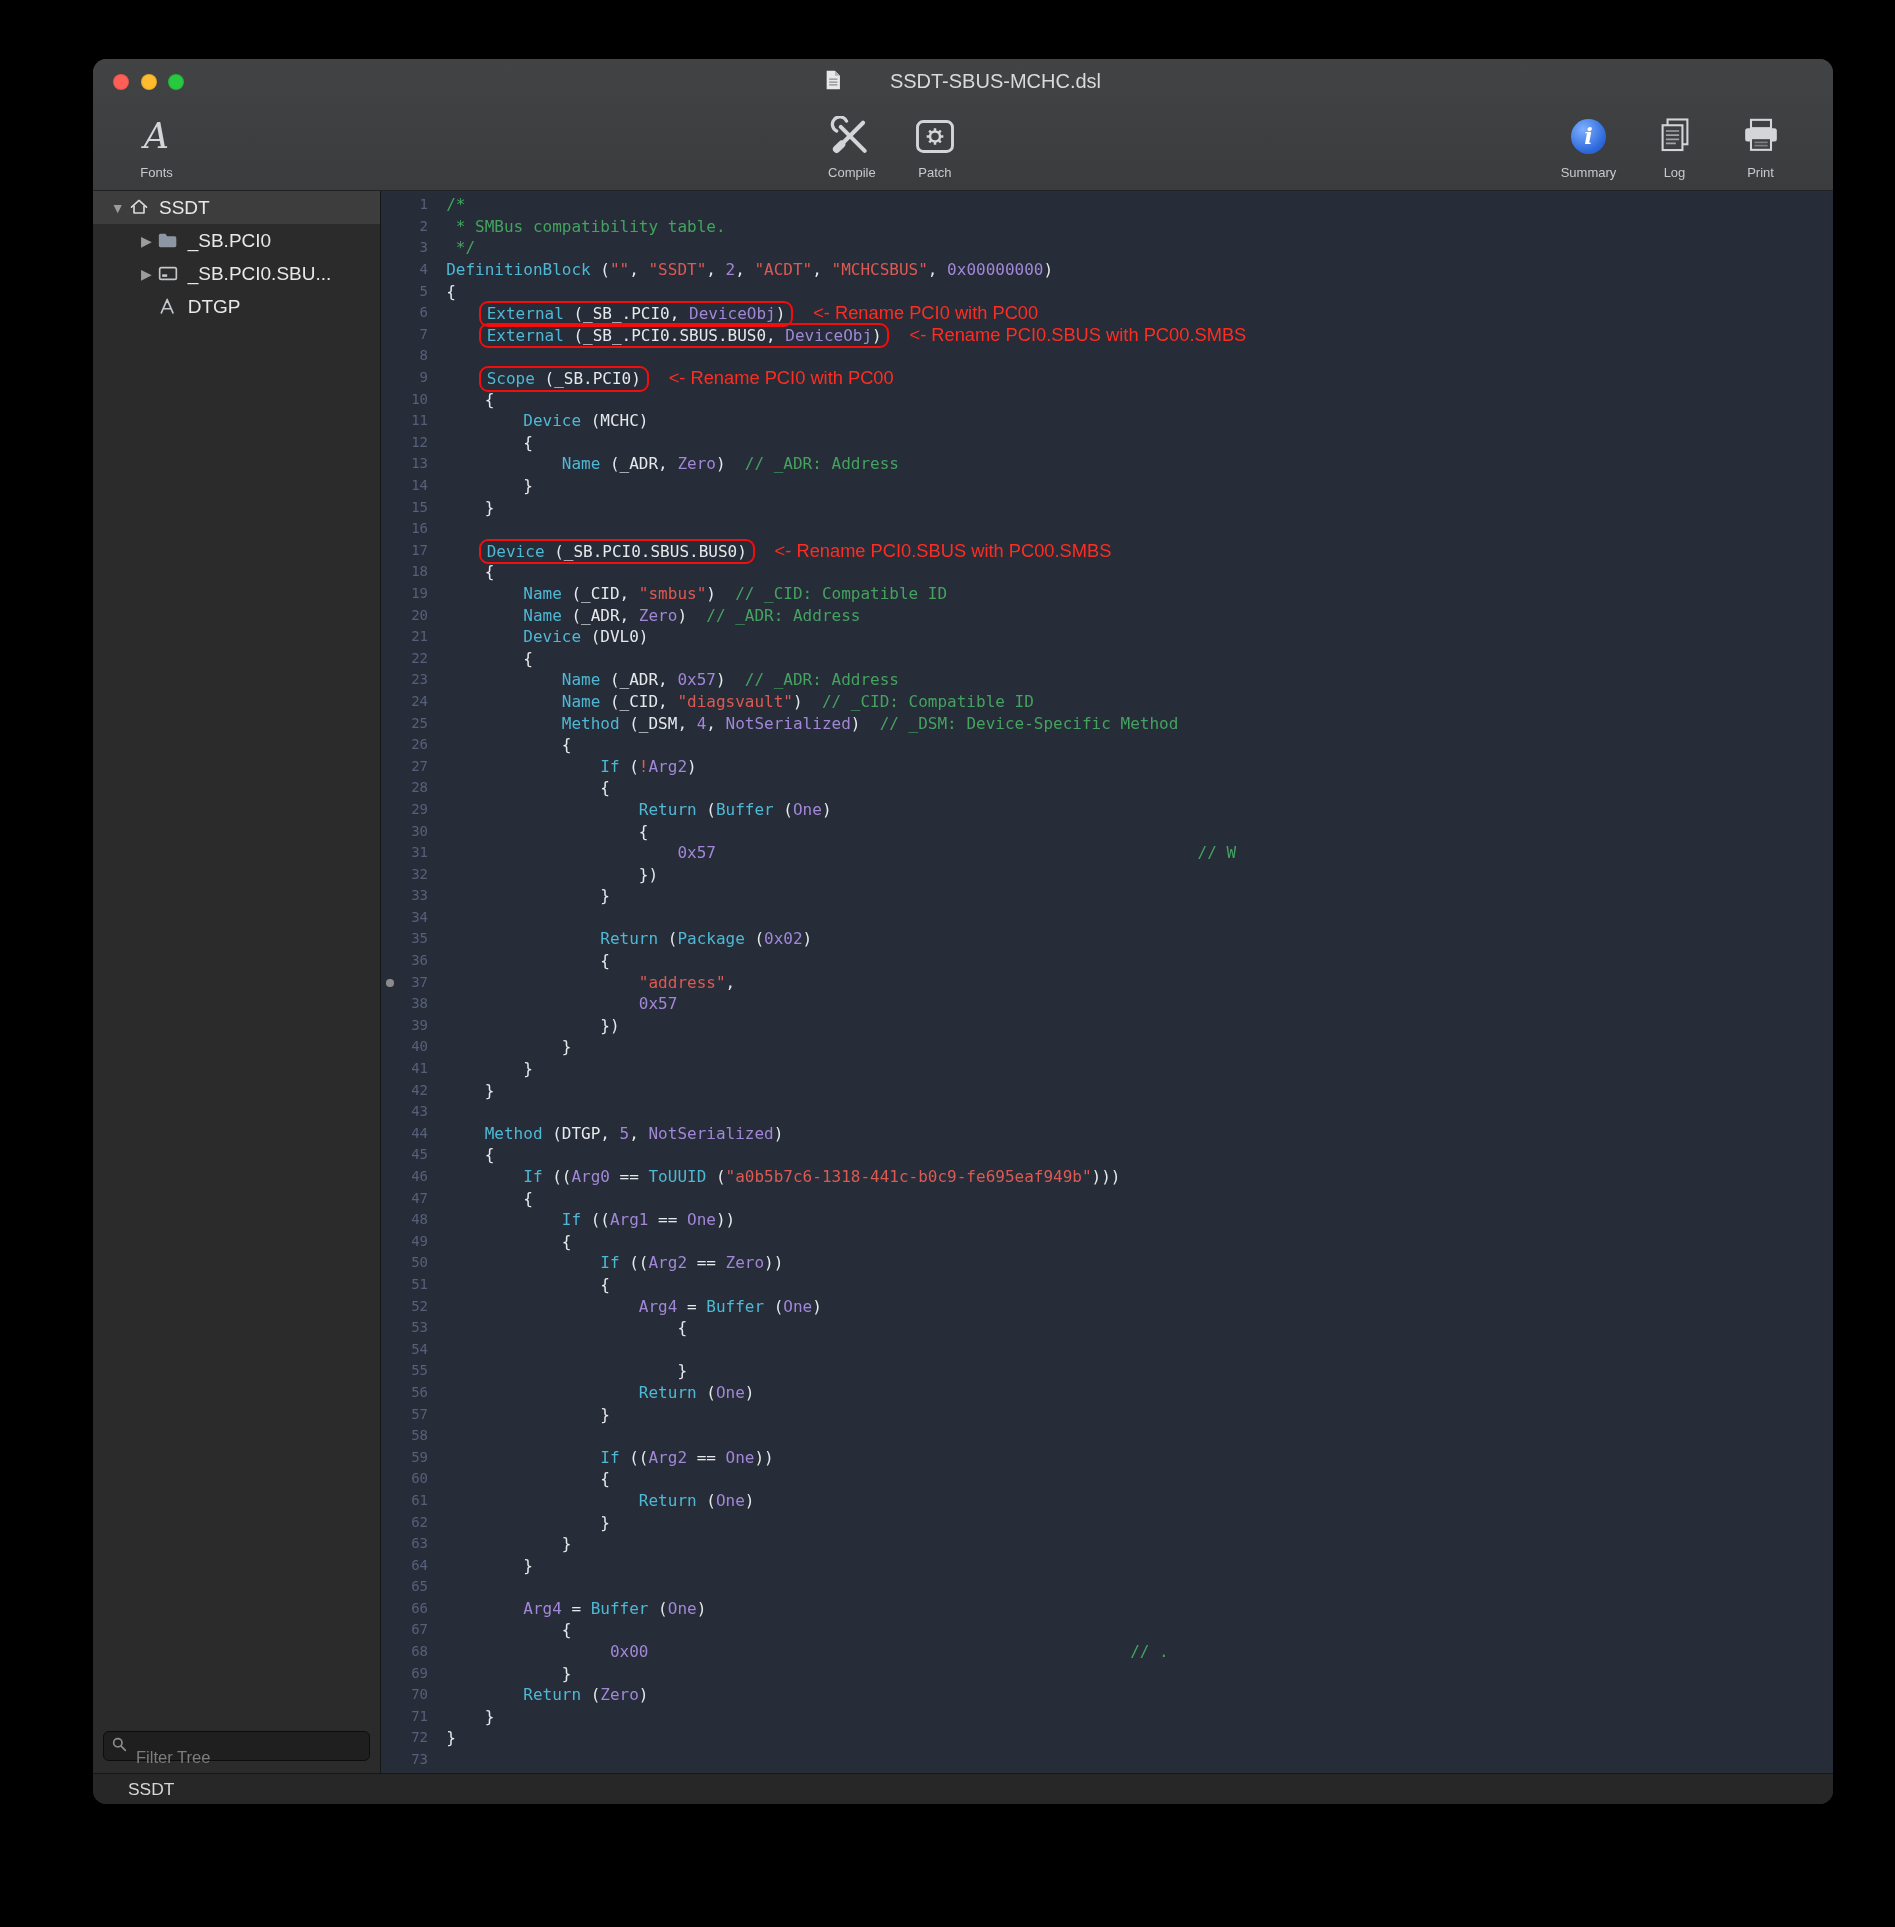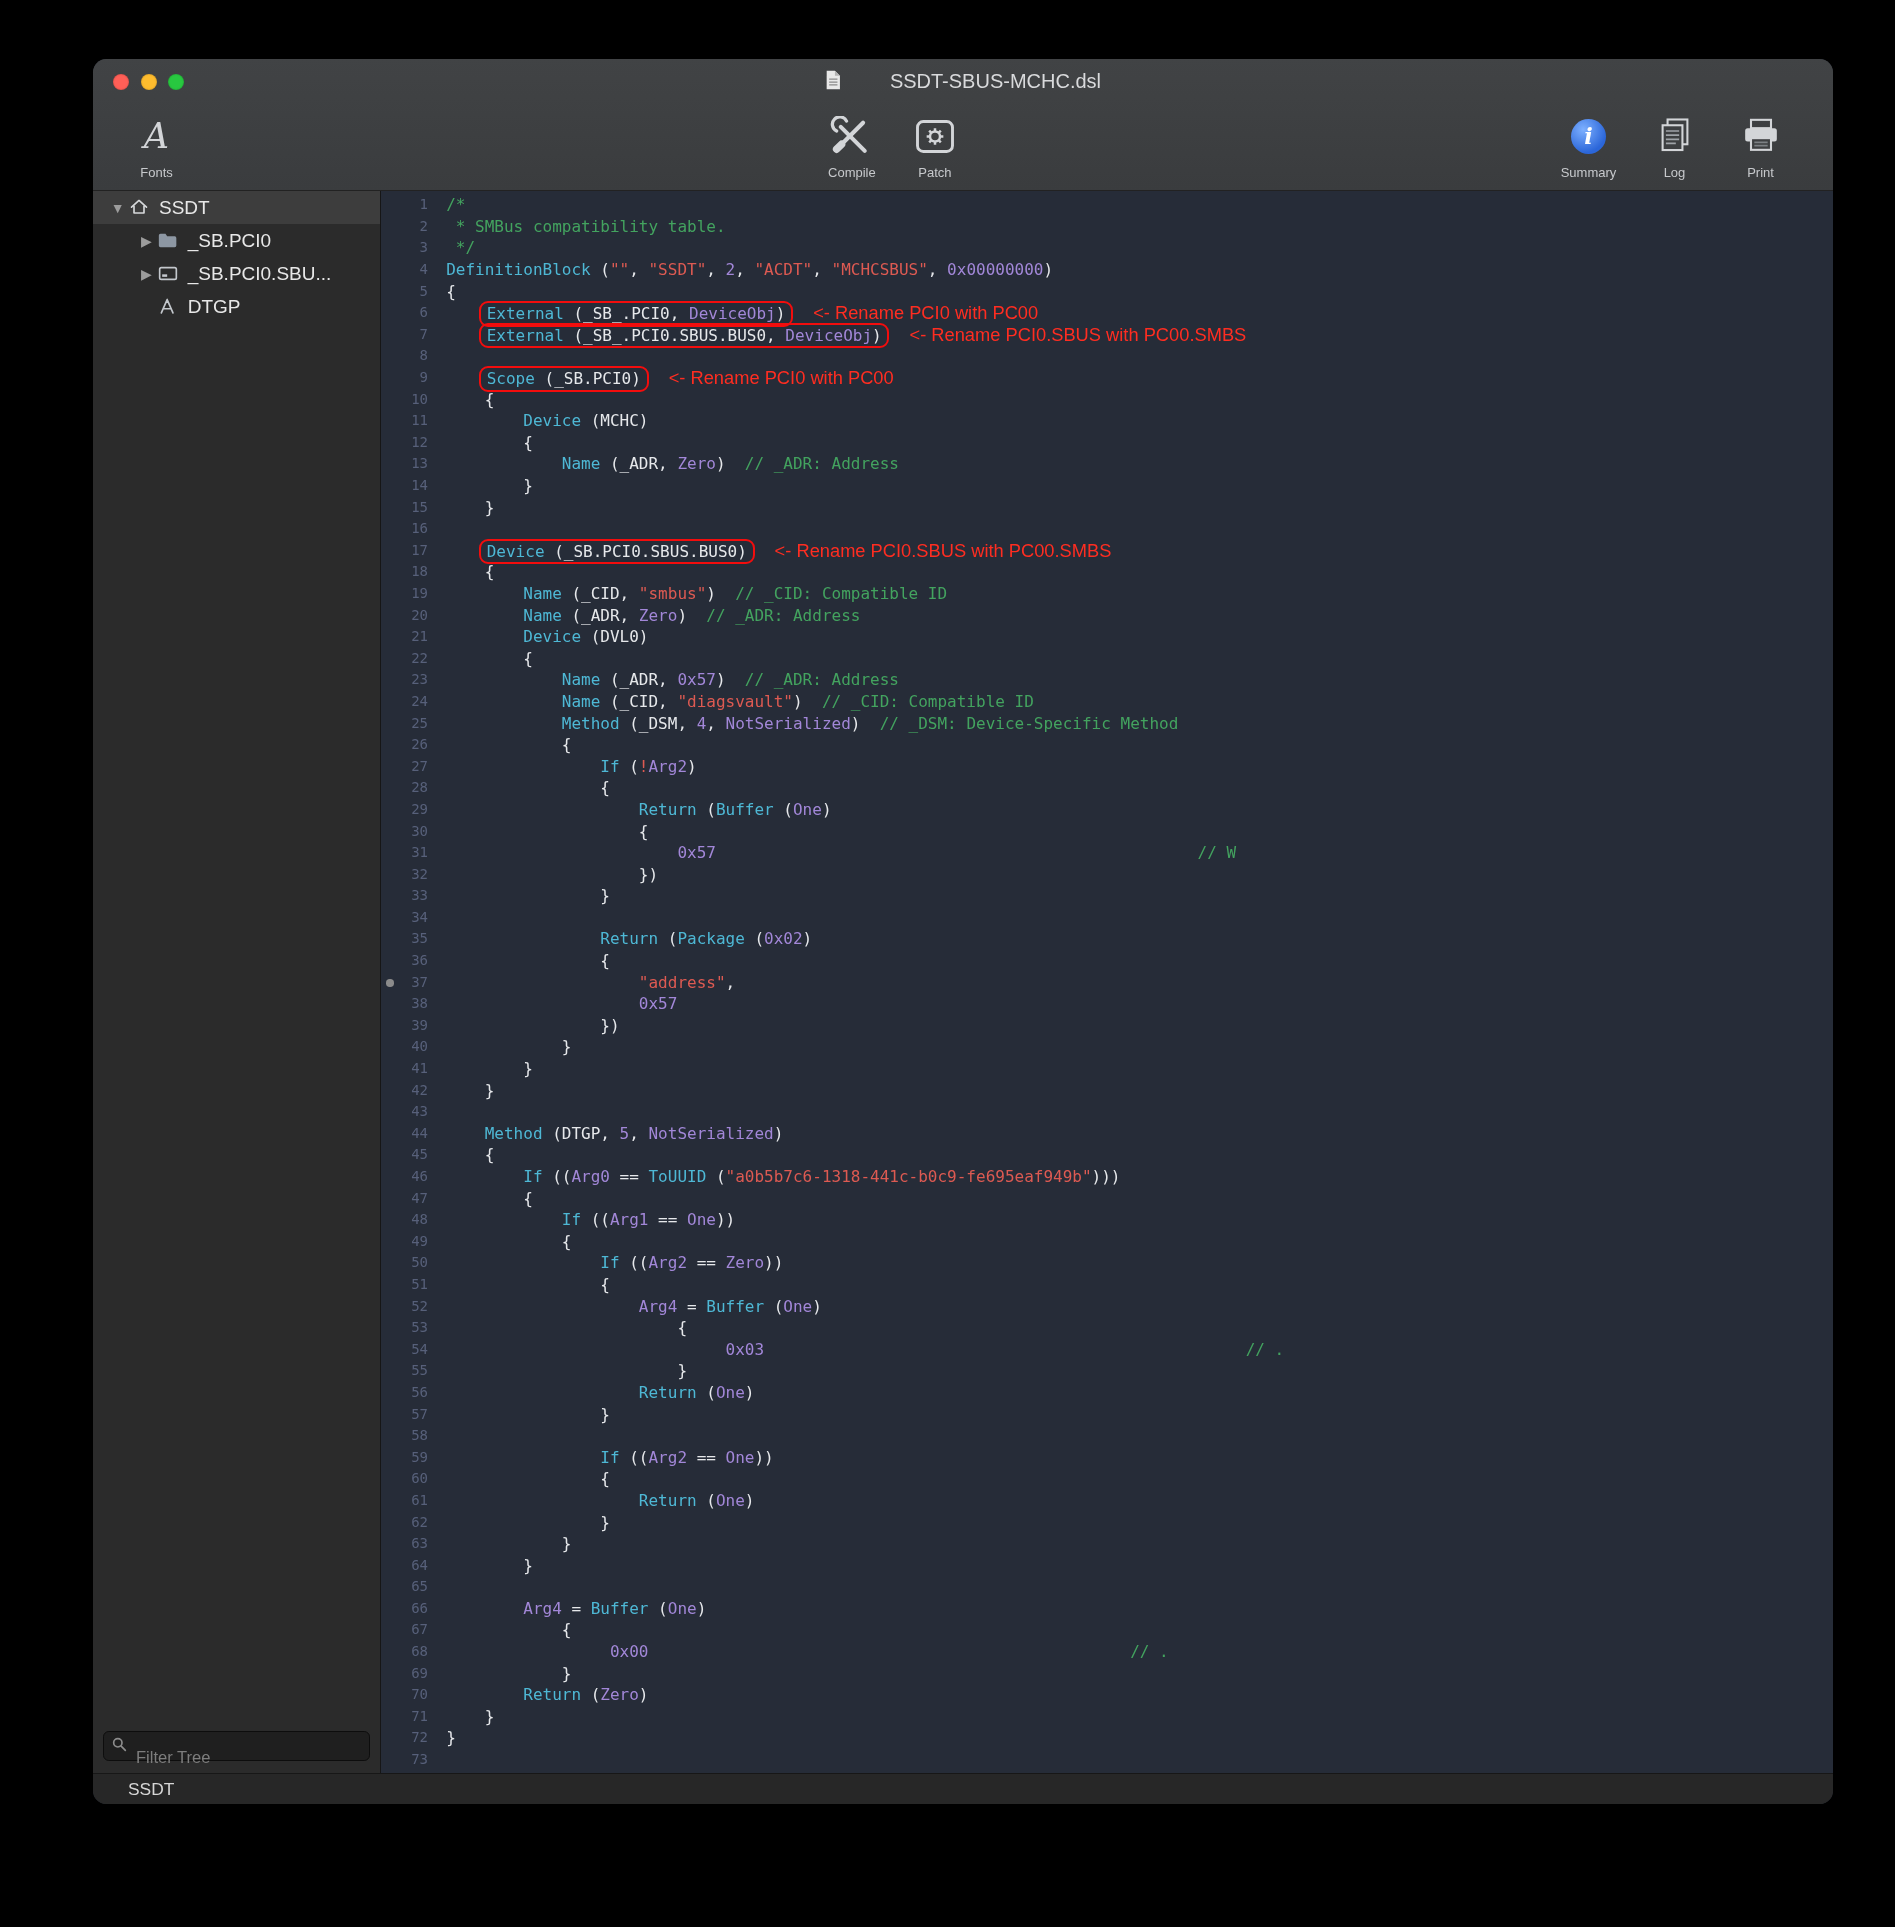--- a/index.html
+++ b/index.html
@@ -265,21 +265,21 @@
         <div class="code-row"><span class="gutter-num">44</span><span class="code-text"><span class="tok-p">    </span><span class="tok-k">Method</span><span class="tok-p"> (DTGP, </span><span class="tok-n">5</span><span class="tok-p">, </span><span class="tok-n">NotSerialized</span><span class="tok-p">)</span></span></div>
         <div class="code-row"><span class="gutter-num">45</span><span class="code-text"><span class="tok-p">    {</span></span></div>
         <div class="code-row"><span class="gutter-num">46</span><span class="code-text"><span class="tok-p">        </span><span class="tok-k">If</span><span class="tok-p"> ((</span><span class="tok-n">Arg0</span><span class="tok-p"> == </span><span class="tok-k">ToUUID</span><span class="tok-p"> (</span><span class="tok-s">"a0b5b7c6-1318-441c-b0c9-fe695eaf949b"</span><span class="tok-p">)))</span></span></div>
         <div class="code-row"><span class="gutter-num">47</span><span class="code-text"><span class="tok-p">        {</span></span></div>
         <div class="code-row"><span class="gutter-num">48</span><span class="code-text"><span class="tok-p">            </span><span class="tok-k">If</span><span class="tok-p"> ((</span><span class="tok-n">Arg1</span><span class="tok-p"> == </span><span class="tok-n">One</span><span class="tok-p">))</span></span></div>
         <div class="code-row"><span class="gutter-num">49</span><span class="code-text"><span class="tok-p">            {</span></span></div>
         <div class="code-row"><span class="gutter-num">50</span><span class="code-text"><span class="tok-p">                </span><span class="tok-k">If</span><span class="tok-p"> ((</span><span class="tok-n">Arg2</span><span class="tok-p"> == </span><span class="tok-n">Zero</span><span class="tok-p">))</span></span></div>
         <div class="code-row"><span class="gutter-num">51</span><span class="code-text"><span class="tok-p">                {</span></span></div>
         <div class="code-row"><span class="gutter-num">52</span><span class="code-text"><span class="tok-p">                    </span><span class="tok-n">Arg4</span><span class="tok-p"> = </span><span class="tok-k">Buffer</span><span class="tok-p"> (</span><span class="tok-n">One</span><span class="tok-p">)</span></span></div>
         <div class="code-row"><span class="gutter-num">53</span><span class="code-text"><span class="tok-p">                        {</span></span></div>
-        <div class="code-row"><span class="gutter-num">54</span><span class="code-text"><span class="tok-p">                             </span><span class="tok-n">0x03</span><span class="tok-p">                                                  </span><span class="tok-c">// .</span></span></div>
+        <div class="code-row"><span class="gutter-num">54</span></div>
         <div class="code-row"><span class="gutter-num">55</span><span class="code-text"><span class="tok-p">                        }</span></span></div>
         <div class="code-row"><span class="gutter-num">56</span><span class="code-text"><span class="tok-p">                    </span><span class="tok-k">Return</span><span class="tok-p"> (</span><span class="tok-n">One</span><span class="tok-p">)</span></span></div>
         <div class="code-row"><span class="gutter-num">57</span><span class="code-text"><span class="tok-p">                }</span></span></div>
         <div class="code-row"><span class="gutter-num">58</span><span class="code-text"></span></div>
         <div class="code-row"><span class="gutter-num">59</span><span class="code-text"><span class="tok-p">                </span><span class="tok-k">If</span><span class="tok-p"> ((</span><span class="tok-n">Arg2</span><span class="tok-p"> == </span><span class="tok-n">One</span><span class="tok-p">))</span></span></div>
         <div class="code-row"><span class="gutter-num">60</span><span class="code-text"><span class="tok-p">                {</span></span></div>
         <div class="code-row"><span class="gutter-num">61</span><span class="code-text"><span class="tok-p">                    </span><span class="tok-k">Return</span><span class="tok-p"> (</span><span class="tok-n">One</span><span class="tok-p">)</span></span></div>
         <div class="code-row"><span class="gutter-num">62</span><span class="code-text"><span class="tok-p">                }</span></span></div>
         <div class="code-row"><span class="gutter-num">63</span><span class="code-text"><span class="tok-p">            }</span></span></div>
         <div class="code-row"><span class="gutter-num">64</span><span class="code-text"><span class="tok-p">        }</span></span></div>

